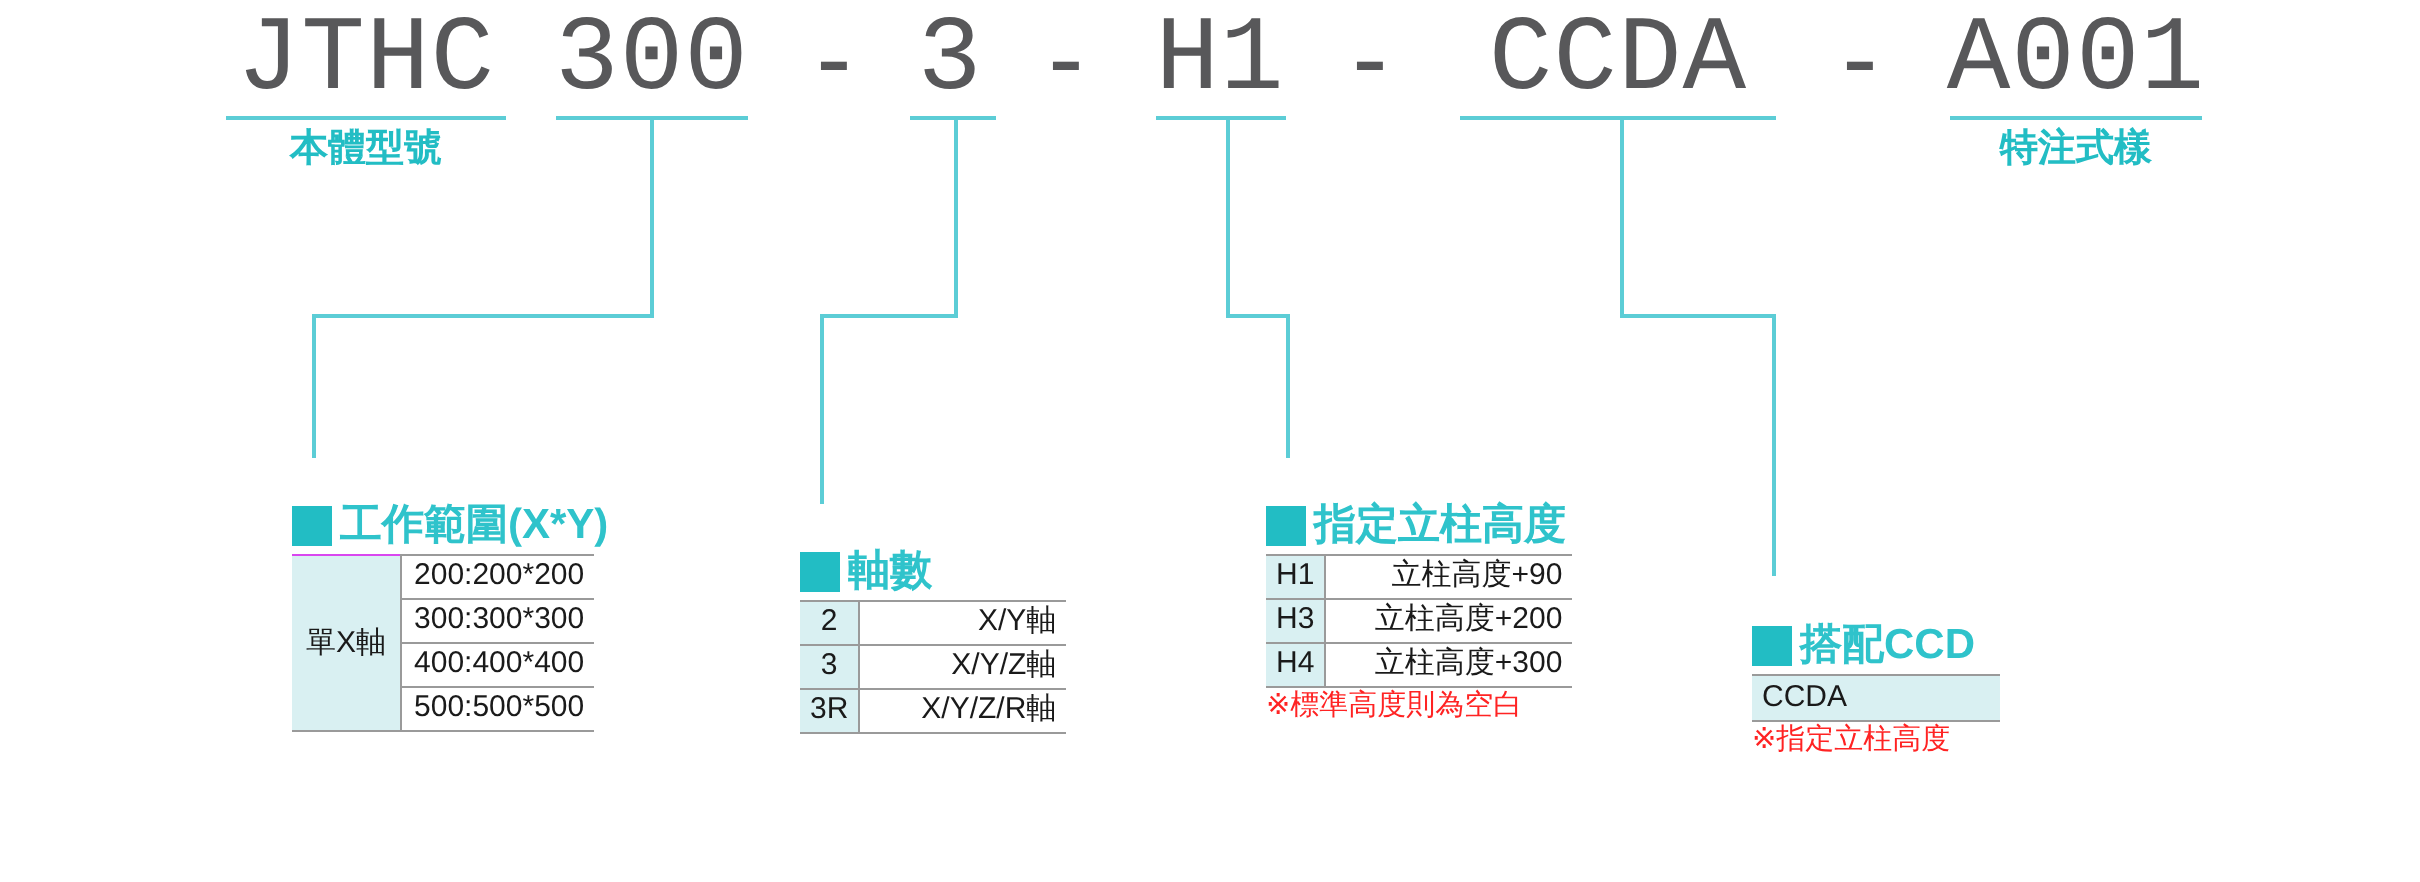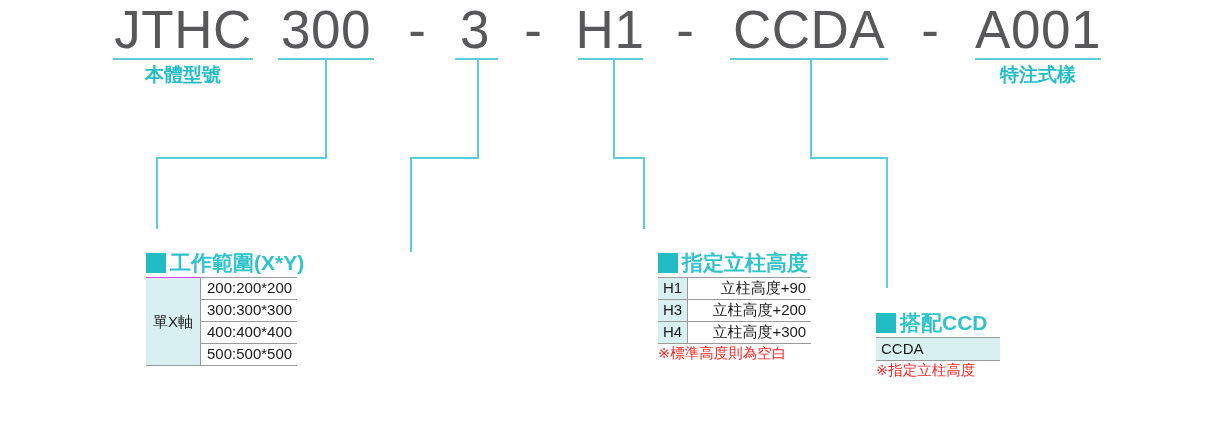--- a/index.html
+++ b/index.html
@@ -29,20 +29,21 @@
   .code-seg {
     position: absolute;
     top: 2px;
     font-size: 53px;
     line-height: 56px;
     color: #58585a;
     font-weight: 400;
     letter-spacing: 0.5px;
     white-space: nowrap;
     text-align: center;
+    font-family: Liberation Mono, monospace;
   }
   .code-dash {
     position: absolute;
     top: 2px;
     font-size: 53px;
     line-height: 56px;
     color: #58585a;
     white-space: nowrap;
     text-align: center;
   }
@@ -216,22 +217,44 @@
       <tr>
         <td class="val">400:400*400</td>
       </tr>
       <tr>
         <td class="val">500:500*500</td>
       </tr>
     </tbody>
       </table>
   </div>
 
-
-  <div class="group" style="left:658px; top:228px;">
+  <div class="group" style="left:400px; top:251px;">
+    <div class="grp-head">
+      <span class="grp-sq"></span>
+      <span class="grp-title">軸數</span>
+    </div>
+    <table class="spec">
+      <tbody>
+          <tr>
+        <td class="key">2</td>
+        <td class="val" style="width:92px;">X/Y軸</td>
+      </tr>
+      <tr>
+        <td class="key">3</td>
+        <td class="val">X/Y/Z軸</td>
+      </tr>
+      <tr>
+        <td class="key">3R</td>
+        <td class="val">X/Y/Z/R軸</td>
+      </tr>
+    </tbody>
+      </table>
+  </div>
+
+  <div class="group" style="left:633px; top:228px;">
     <div class="grp-head">
       <span class="grp-sq"></span>
       <span class="grp-title">指定立柱高度</span>
     </div>
     <table class="spec">
       <tbody>
           <tr>
         <td class="key">H1</td>
         <td class="val" style="width:112px;">立柱高度+90</td>
       </tr>

